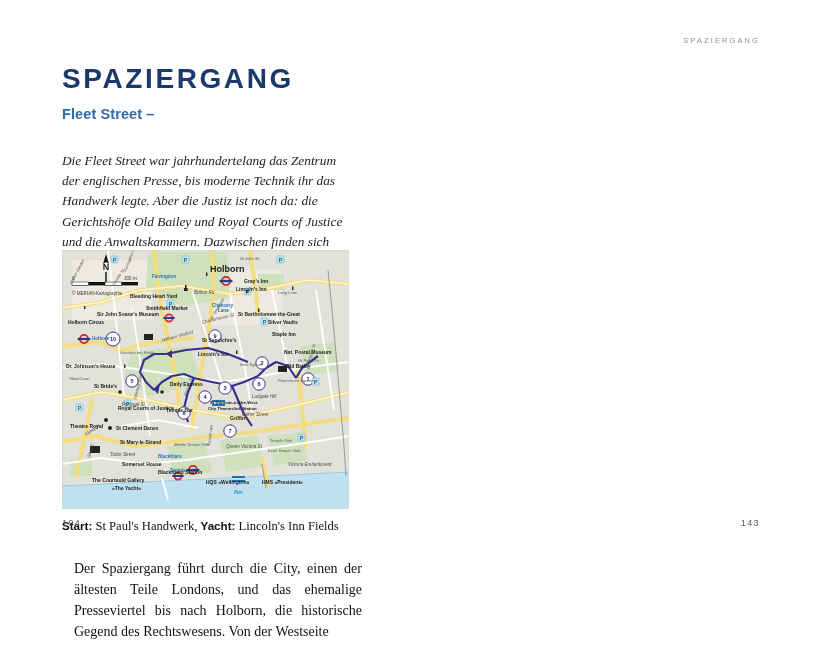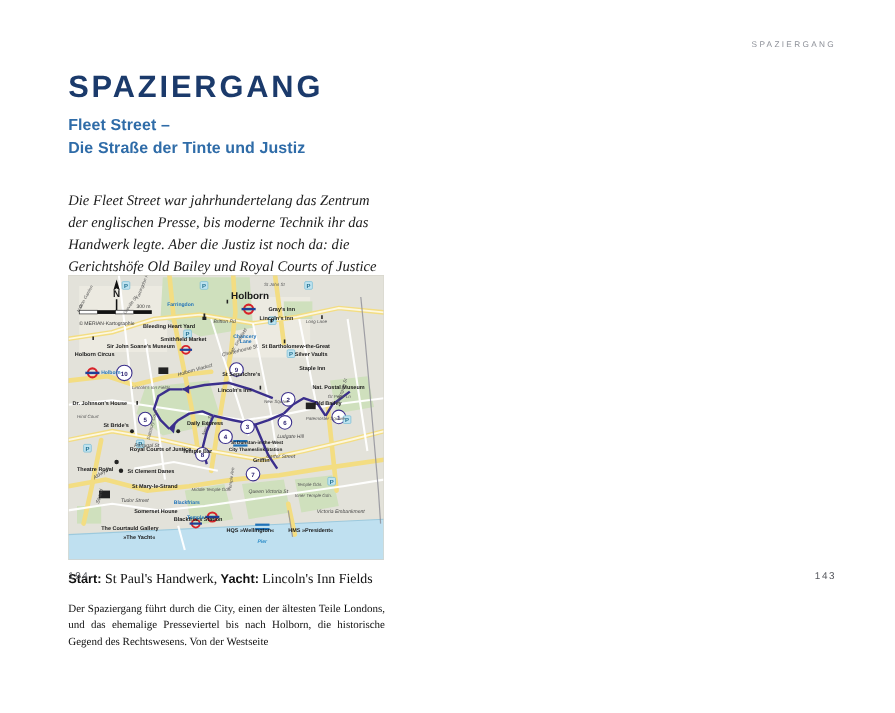--- a/index.html
+++ b/index.html
@@ -52,36 +52,35 @@
   }
   .mapwrap svg{display:block;}
 
   
   .startline{
     position:absolute;left:62px;top:518px;width:292px;
     font-size:12.6px;line-height:1.4;color:#111;
   }
   .startline b{font-family:"Liberation Sans", sans-serif;font-size:11.6px;}
   p.lbody{
-    position:absolute;left:62px;top:546px;width:288px;margin:0;
-    font-size:10px;line-height:1.5;text-align:justify;color:#111;
+    position:absolute;left:62px;top:546px;width:288px;margin:12px;
+    font-size:14px;line-height:1.5;text-align:justify;color:#111;
   }
 </style>
 </head>
 <body>
 
 <div class="page">
 
   <div class="leaf">
 
     <div class="lcol">
       <h1 class="title">SPAZIERGANG</h1>
       <h2 class="subtitle">
         <span>Fleet Street –</span><br>
-        <span>Die Straße der Tinte und Justiz</span>
       </h2>
       <p class="lead">Die Fleet Street war jahrhundertelang das Zentrum der englischen Presse, bis moderne Technik ihr das Handwerk legte. Aber die Justiz ist noch da: die Gerichtshöfe Old Bailey und Royal Courts of Justice und die Anwaltskammern. Dazwischen finden sich interessante Pubs und geheimnisvolle Winkel.</p>
     </div>
 
     <div class="mapwrap">
       <svg width="287" height="259" viewBox="0 0 287 259" xmlns="http://www.w3.org/2000/svg">
         <defs>
           <style>
             .mt{font-family:"Liberation Sans", sans-serif;font-weight:bold;fill:#1a1a1a;}
             .mt5{font-size:5px;} .mt45{font-size:4.3px;} .mt6{font-size:6px;}

